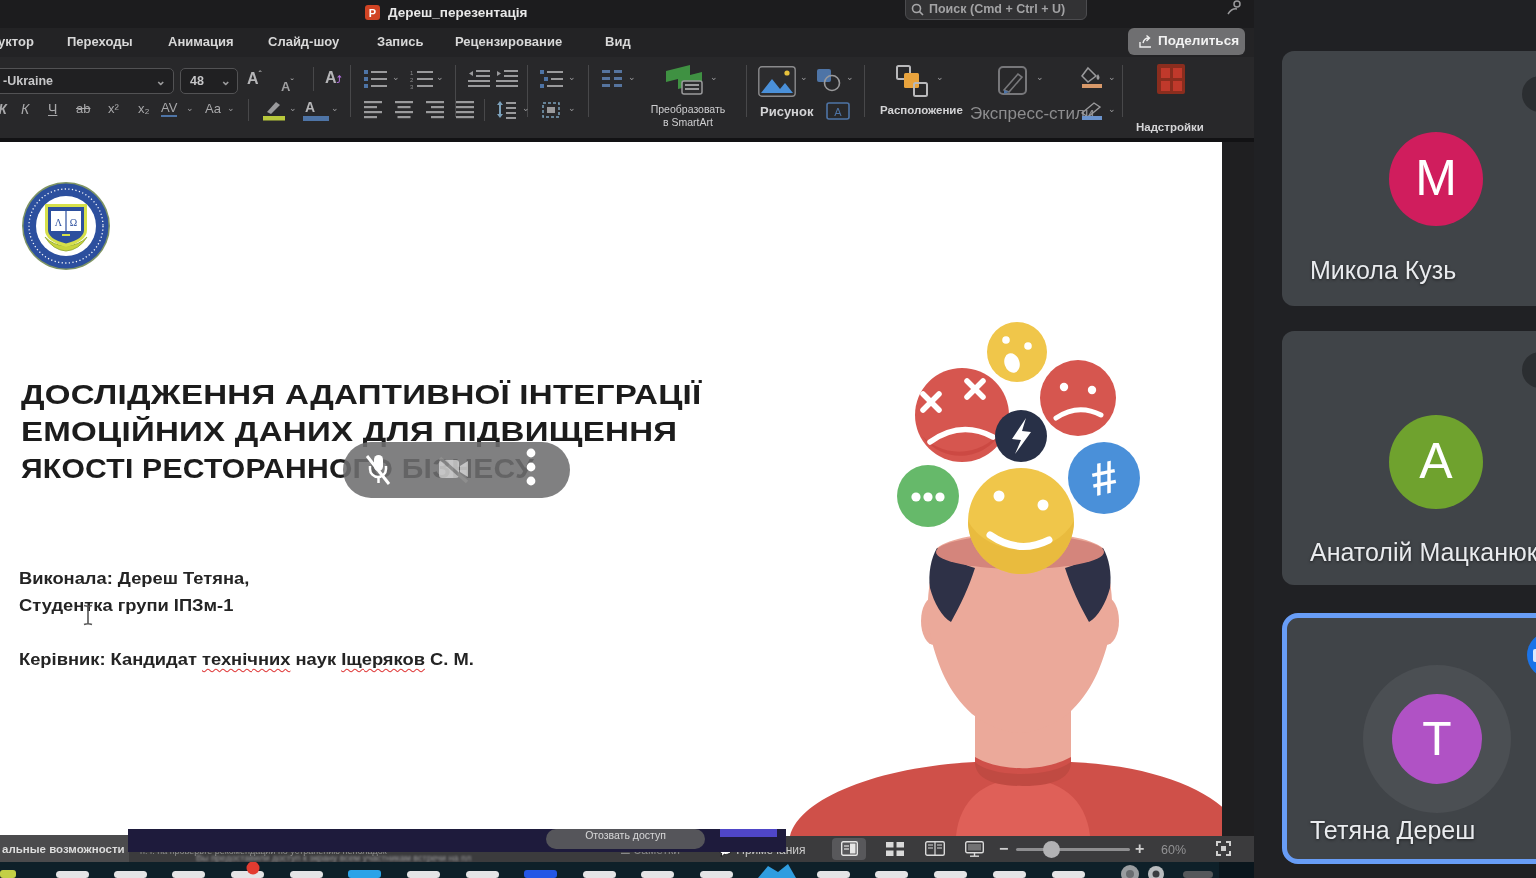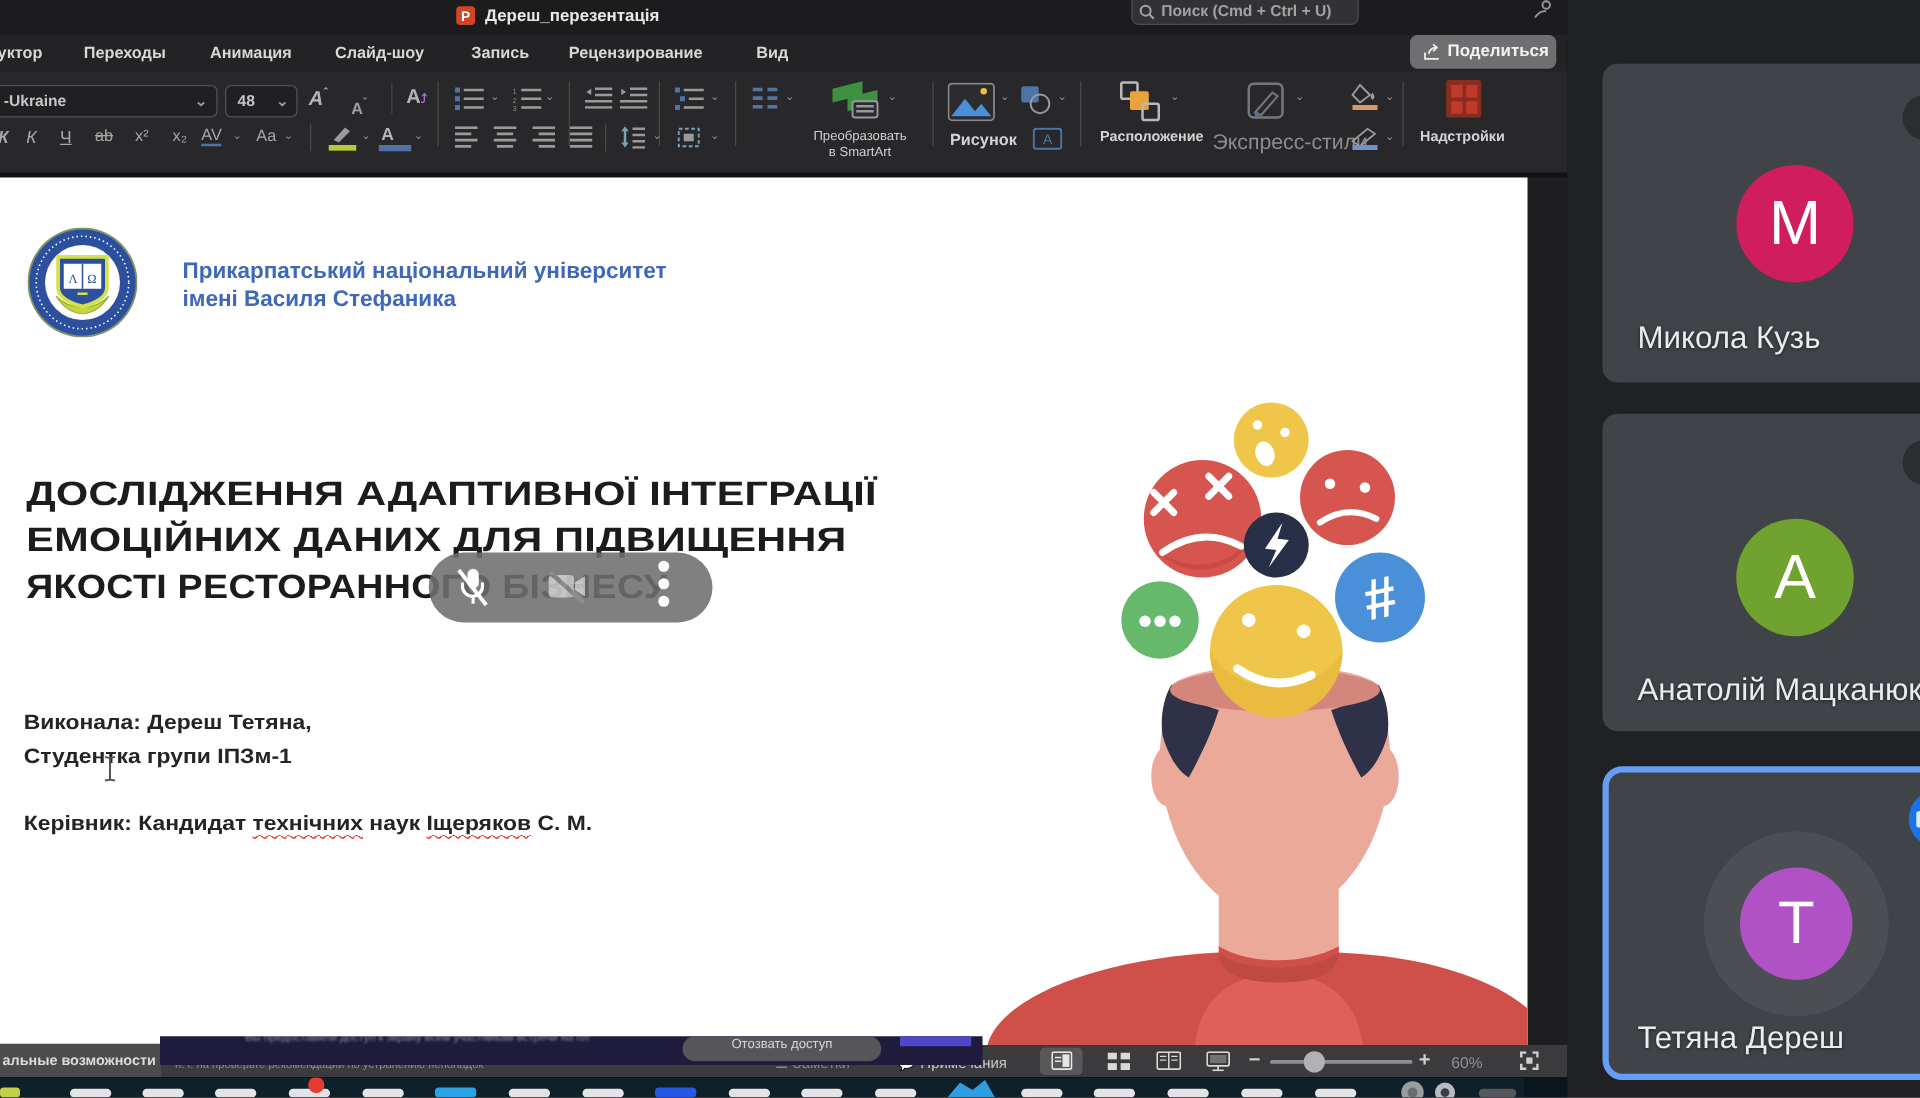--- a/index.html
+++ b/index.html
@@ -68,21 +68,21 @@
       <span class="tab" style="left:268px;">Слайд-шоу</span>
       <span class="tab" style="left:377px;">Запись</span>
       <span class="tab" style="left:455px;">Рецензирование</span>
       <span class="tab" style="left:605px;">Вид</span>
     </div>
 
     <div id="ribbon">
 
       <div class="abs" style="left:-8px;top:11px;width:182px;height:26px;background:#202022;border:1px solid #525254;border-radius:5px;color:#c6c6c8;font-size:12.5px;font-weight:bold;line-height:24px;padding-left:10px;">-Ukraine<span style="position:absolute;right:7px;color:#9a9a9c;">⌄</span></div>
       <div class="abs" style="left:180px;top:11px;width:58px;height:26px;background:#202022;border:1px solid #525254;border-radius:5px;color:#c6c6c8;font-size:12.5px;font-weight:bold;line-height:24px;padding-left:9px;">48<span style="position:absolute;right:6px;color:#9a9a9c;">⌄</span></div>
-      <div class="abs" style="left:247px;top:12px;font-size:16px;color:#b5b5b7;font-weight:bold;font-style:italic;">А<span style="font-size:9px;vertical-align:7px;">ˆ</span></div>
+      <div class="abs" style="left:247px;top:12px;font-size:16px;color:#b5b5b7;font-weight:bold;">А<span style="font-size:9px;vertical-align:7px;">ˆ</span></div>
       <div class="abs" style="left:281px;top:20px;font-size:13px;color:#9f9fa1;font-weight:bold;">А<span style="font-size:9px;vertical-align:6px;">ˇ</span></div>
       <div class="abs" style="left:313px;top:10px;width:1px;height:24px;background:#48484a;"></div>
       <div class="abs" style="left:325px;top:12px;font-size:16px;color:#b5b5b7;font-weight:bold;">А<span style="font-size:10px;color:#b06fd8;">⤴</span></div>
 
       <div class="abs" style="left:-6px;top:44px;font-size:14px;font-style:italic;color:#a8a8aa;font-weight:bold;">Ж</div>
       <div class="abs" style="left:21px;top:44px;font-size:14px;font-style:italic;color:#a8a8aa;">К</div>
       <div class="abs" style="left:48px;top:44px;font-size:14px;color:#a8a8aa;text-decoration:underline;">Ч</div>
       <div class="abs" style="left:76px;top:44px;font-size:13px;color:#a8a8aa;text-decoration:line-through;">ab</div>
       <div class="abs" style="left:108px;top:44px;font-size:13px;color:#a8a8aa;">x²</div>
       <div class="abs" style="left:138px;top:44px;font-size:13px;color:#a8a8aa;">x₂</div>
@@ -268,21 +268,21 @@
       <div class="abs" style="left:1108px;top:47px;font-size:9px;color:#9a9a9c;">⌄</div>
       <div class="abs" style="left:1122px;top:8px;width:1px;height:52px;background:#48484a;"></div>
 
       <svg class="abs" style="left:1156px;top:6px" width="30" height="34" viewBox="0 0 30 34">
           <rect x="1" y="1" width="28" height="30" rx="2" fill="#8a2d1e"></rect>
           <rect x="5" y="5" width="9" height="10" fill="#c0392b"></rect>
           <rect x="17" y="5" width="9" height="10" fill="#c0392b"></rect>
           <rect x="5" y="18" width="9" height="10" fill="#c0392b"></rect>
           <rect x="17" y="18" width="9" height="10" fill="#c0392b"></rect>
         </svg>
-      <div class="abs" style="left:1136px;top:47px;font-size:11.5px;font-weight:bold;color:#d4d4d6;text-align:center;">Надстройки</div>
+      <div class="abs" style="left:1136px;top:64px;font-size:11.5px;font-weight:bold;color:#d4d4d6;text-align:center;">Надстройки</div>
     </div>
     <div id="ribbonedge"></div>
 
     <div class="abs" style="left:1128px;top:28px;width:117px;height:27px;background:#6f6f71;border-radius:6px;"></div>
     <svg class="abs" style="left:1138px;top:33px" width="16" height="16" viewBox="0 0 16 16">
         <path d="M2 9 v5 h11" fill="none" stroke="#f0f0f0" stroke-width="1.4"></path>
         <path d="M5 10 Q6 5 11 5 M8.5 2.5 L11.5 5 L8.5 8" fill="none" stroke="#f0f0f0" stroke-width="1.4"></path>
       </svg>
     <div class="abs" style="left:1158px;top:33px;font-size:13.5px;font-weight:bold;color:#f2f2f2;">Поделиться</div>
 
@@ -297,21 +297,20 @@
         <path d="M23 55 Q31 68 44 69 Q57 68 65 55 Q57 63.5 44 64 Q31 63.5 23 55 Z" fill="#c8d43c" stroke="#9ab03a" stroke-width="1"></path>
 
         <path d="M23 22 h42 v26 q0 11 -21 17 q-21 -6 -21 -17 Z" fill="#d6e04a"></path>
         <path d="M26 25 h36 v23 q0 9 -18 13.5 q-18 -4.5 -18 -13.5 Z" fill="#2c4f9e"></path>
         <path d="M29 29 h30 v20 h-30 Z" fill="#ffffff"></path>
         <line x1="44" y1="29" x2="44" y2="49" stroke="#2c4f9e" stroke-width="1.2"></line>
         <text x="36.5" y="44" font-size="10" fill="#2c4f9e" text-anchor="middle" font-family="Liberation Serif">Λ</text>
         <text x="51.5" y="44" font-size="10" fill="#2c4f9e" text-anchor="middle" font-family="Liberation Serif">Ω</text>
         <path d="M40 52 h8 v2 h-8 Z" fill="#d6e04a"></path>
       </svg>
-      <div id="univtext">Прикарпатський національний університет<br>імені Василя Стефаника</div>
 
       <div id="title">ДОСЛІДЖЕННЯ АДАПТИВНОЇ ІНТЕГРАЦІЇ</div>
       <div id="title" style="top:272px;">ЕМОЦІЙНИХ ДАНИХ ДЛЯ ПІДВИЩЕННЯ</div>
       <div id="title" style="top:309px;transform:scaleX(1.115);">ЯКОСТІ РЕСТОРАННОГО БІЗНЕСУ</div>
 
       <div id="vik">Виконала: Дереш Тетяна,<br>Студентка групи ІПЗм-1<br><br>Керівник: Кандидат <span class="wavy">технічних</span> наук <span class="wavy">Іщеряков</span> С. М.</div>
 
       <svg class="abs" style="left:760px;top:178px" width="462" height="516" viewBox="0 0 462 516">
 
         <ellipse cx="174" cy="301" rx="13" ry="24" fill="#eba99a"></ellipse>
@@ -394,21 +393,21 @@
     </div>
 
     <div id="statusbar"></div>
     <div id="statusleft"></div>
     <div class="abs" style="left:2px;top:843px;font-size:11.5px;font-weight:bold;color:#dcdcdc;white-space:nowrap;overflow:hidden;width:127px;">альные возможности</div>
     <div class="abs" style="left:140px;top:846px;font-size:9px;color:#b8b8b8;opacity:.65;filter:blur(.4px);white-space:nowrap;">н. г.   на проверьте рекомендации по устранению неполадок</div>
     <div class="abs" style="left:620px;top:843px;font-size:12px;color:#9a9a9a;opacity:.8;">☰ Заметки</div>
     <div class="abs" style="left:718px;top:843px;font-size:12px;color:#c9c9c9;">💬 Примечания</div>
 
     <div id="navybar"></div>
-    <div class="abs" style="left:196px;top:808px;font-size:9px;color:#ffffff;opacity:.45;filter:blur(.8px);white-space:nowrap;width:340px;overflow:hidden;margin-top:17px;">Вы предоставили доступ к экрану всем участникам встречи на пл</div>
+    <div class="abs" style="left:196px;top:836px;font-size:9px;color:#ffffff;opacity:.45;filter:blur(.8px);white-space:nowrap;width:340px;overflow:hidden;margin-top:17px;">Вы предоставили доступ к экрану всем участникам встречи на пл</div>
     <div class="abs" style="left:546px;top:829px;width:159px;height:20px;background:#55555a;border-radius:10px;overflow:hidden;">
       <div style="margin-top:0px;text-align:center;font-size:10.5px;color:#ededed;opacity:.85;filter:blur(.5px);">Отозвать доступ</div>
     </div>
     <div class="abs" style="left:720px;top:829px;width:57px;height:8px;background:#4f46c8;"></div>
 
     <div class="abs" style="left:832px;top:838px;width:34px;height:22px;background:#58585b;border-radius:4px;"></div>
     <svg class="abs" style="left:841px;top:841px" width="17" height="15" viewBox="0 0 17 15">
         <rect x="0.7" y="0.7" width="15.6" height="13.6" rx="1.5" fill="none" stroke="#e6e6e6" stroke-width="1.4"></rect>
         <rect x="9" y="2.5" width="5.5" height="10" fill="#e6e6e6"></rect>
         <line x1="3" y1="5" x2="8" y2="5" stroke="#e6e6e6" stroke-width="1.2"></line>

